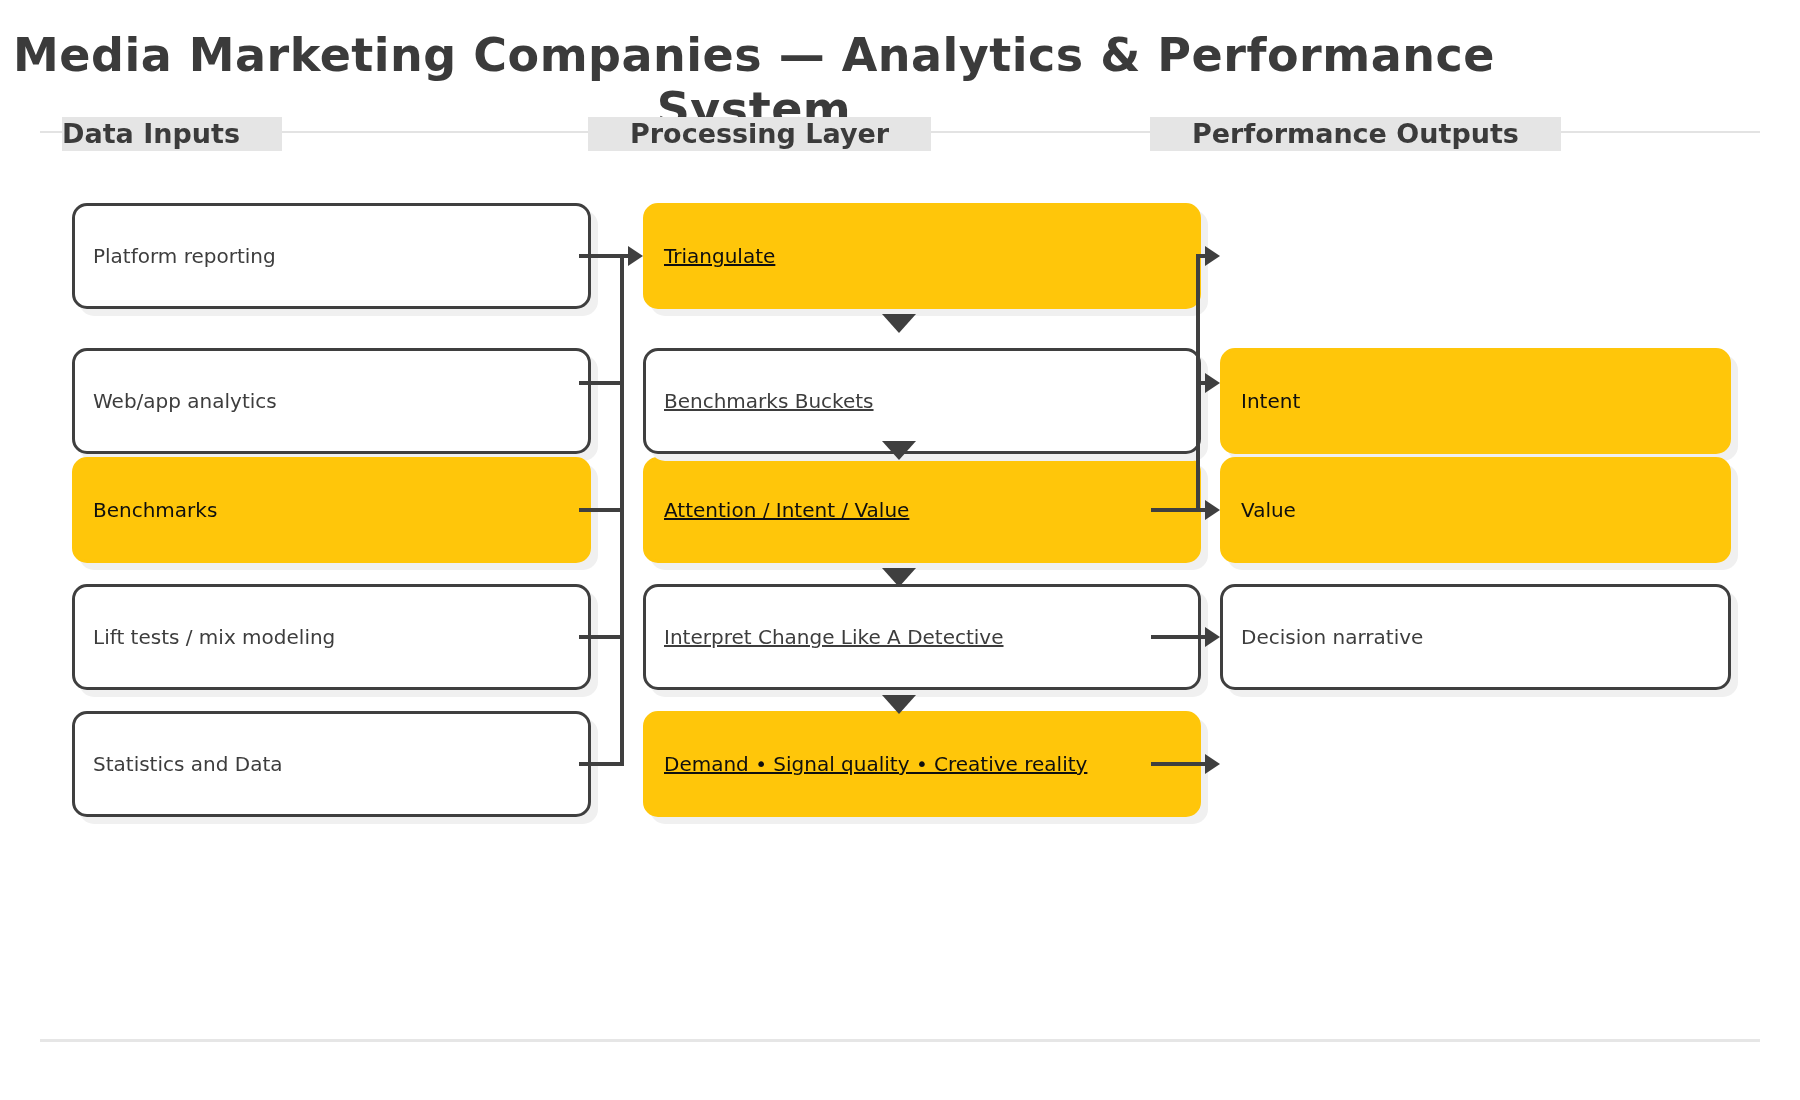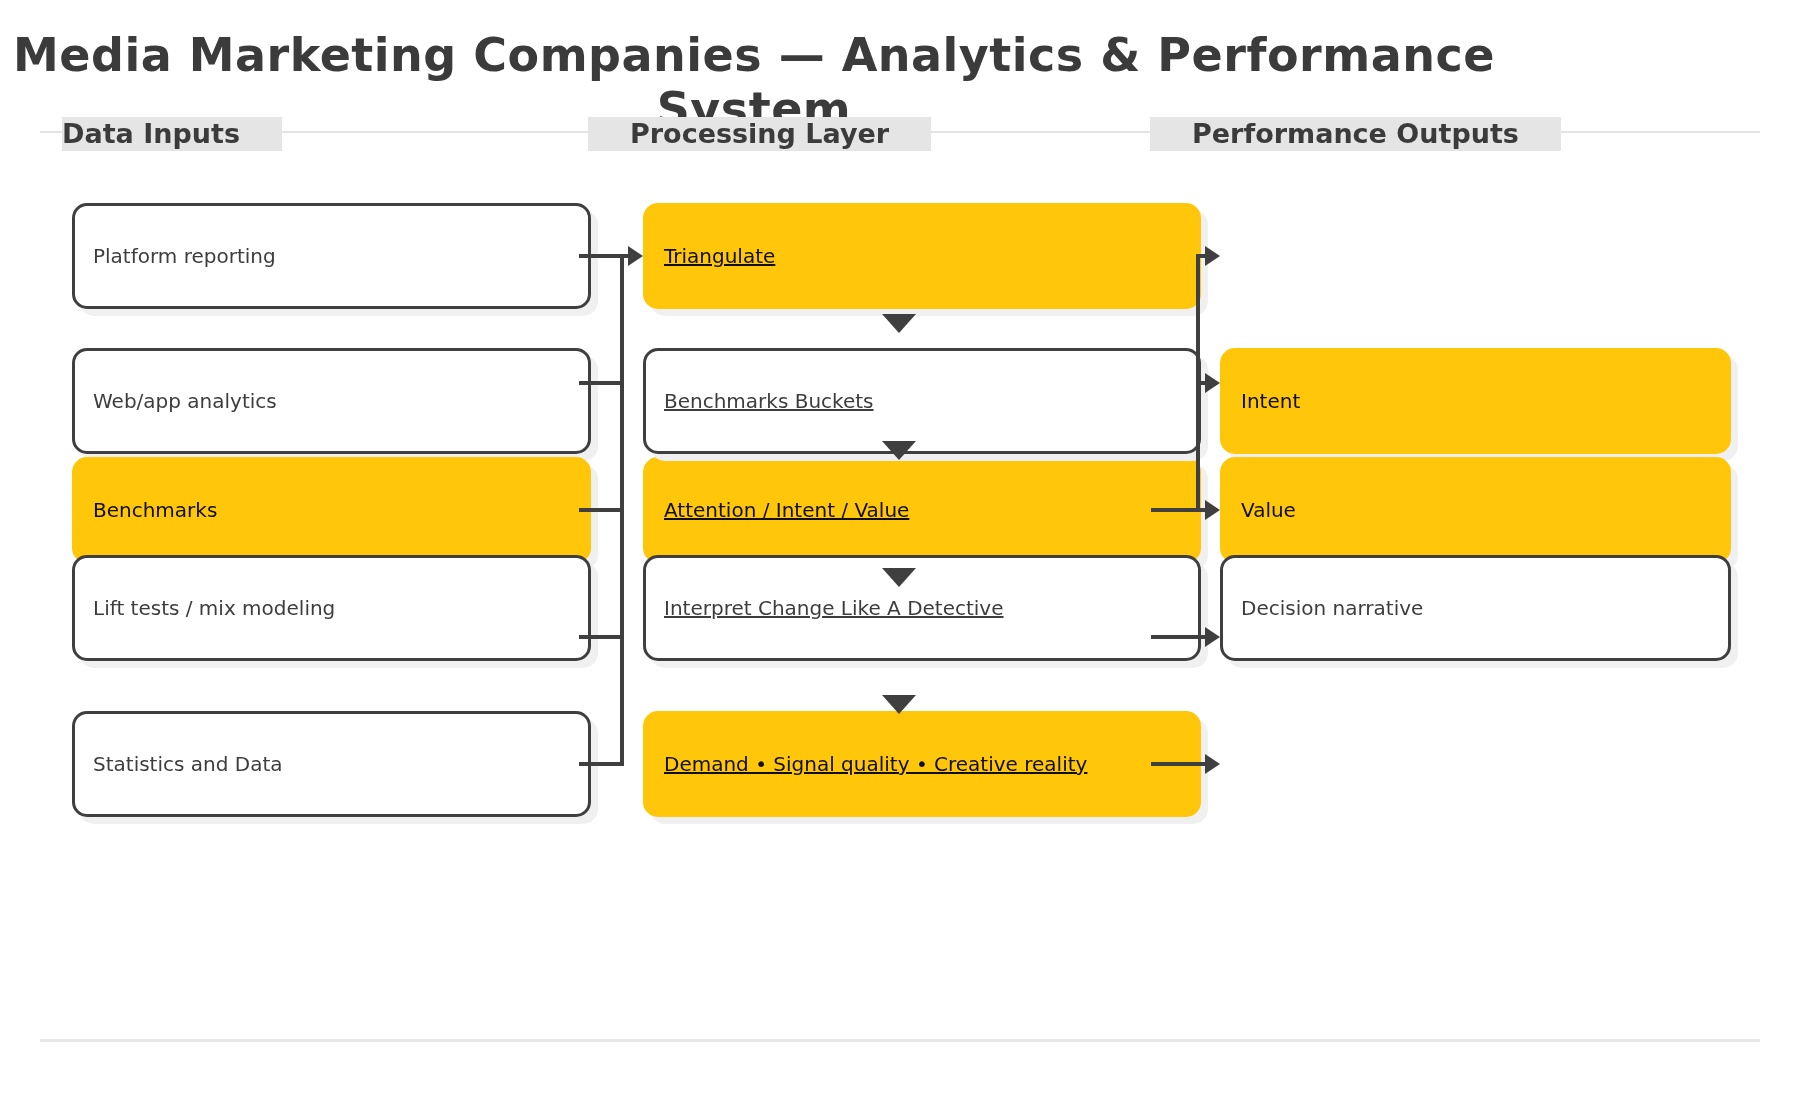--- a/index.html
+++ b/index.html
@@ -23,21 +23,21 @@
     display:flex;align-items:center;padding:0 18px;
     background:#ffffff;border:3px solid #3f3f3f;
     box-shadow:7px 7px 0 0 #f0f0f0;
     font-size:20px;color:#3d3d3d;
   }
   .box.yellow{background:#ffc60a;border:3px solid #ffc60a;color:#0f0f0f;}
   .box.small-text{font-size:17.5px;line-height:1.38;color:#3d3d3d;}
   .c1{left:72px;width:519px;}
   .c2{left:643px;width:558px;text-decoration:underline;}
   .c3{left:1220px;width:511px;}
-  .r1{top:203px;} .r2{top:348px;} .r3{top:457px;} .r4{top:555px;} .r5{top:711px;}
+  .r1{top:203px;} .r2{top:348px;} .r3{top:457px;} .r4{top:584px;} .r5{top:711px;}
   .line{position:absolute;background:#3f3f3f;}
   .tri-right{position:absolute;width:0;height:0;
     border-top:10px solid transparent;border-bottom:10px solid transparent;
     border-left:15px solid #3f3f3f;}
   .tri-down{position:absolute;width:0;height:0;
     border-left:17px solid transparent;border-right:17px solid transparent;
     border-top:19px solid #3f3f3f;}
 </style>
 </head>
 <body>

